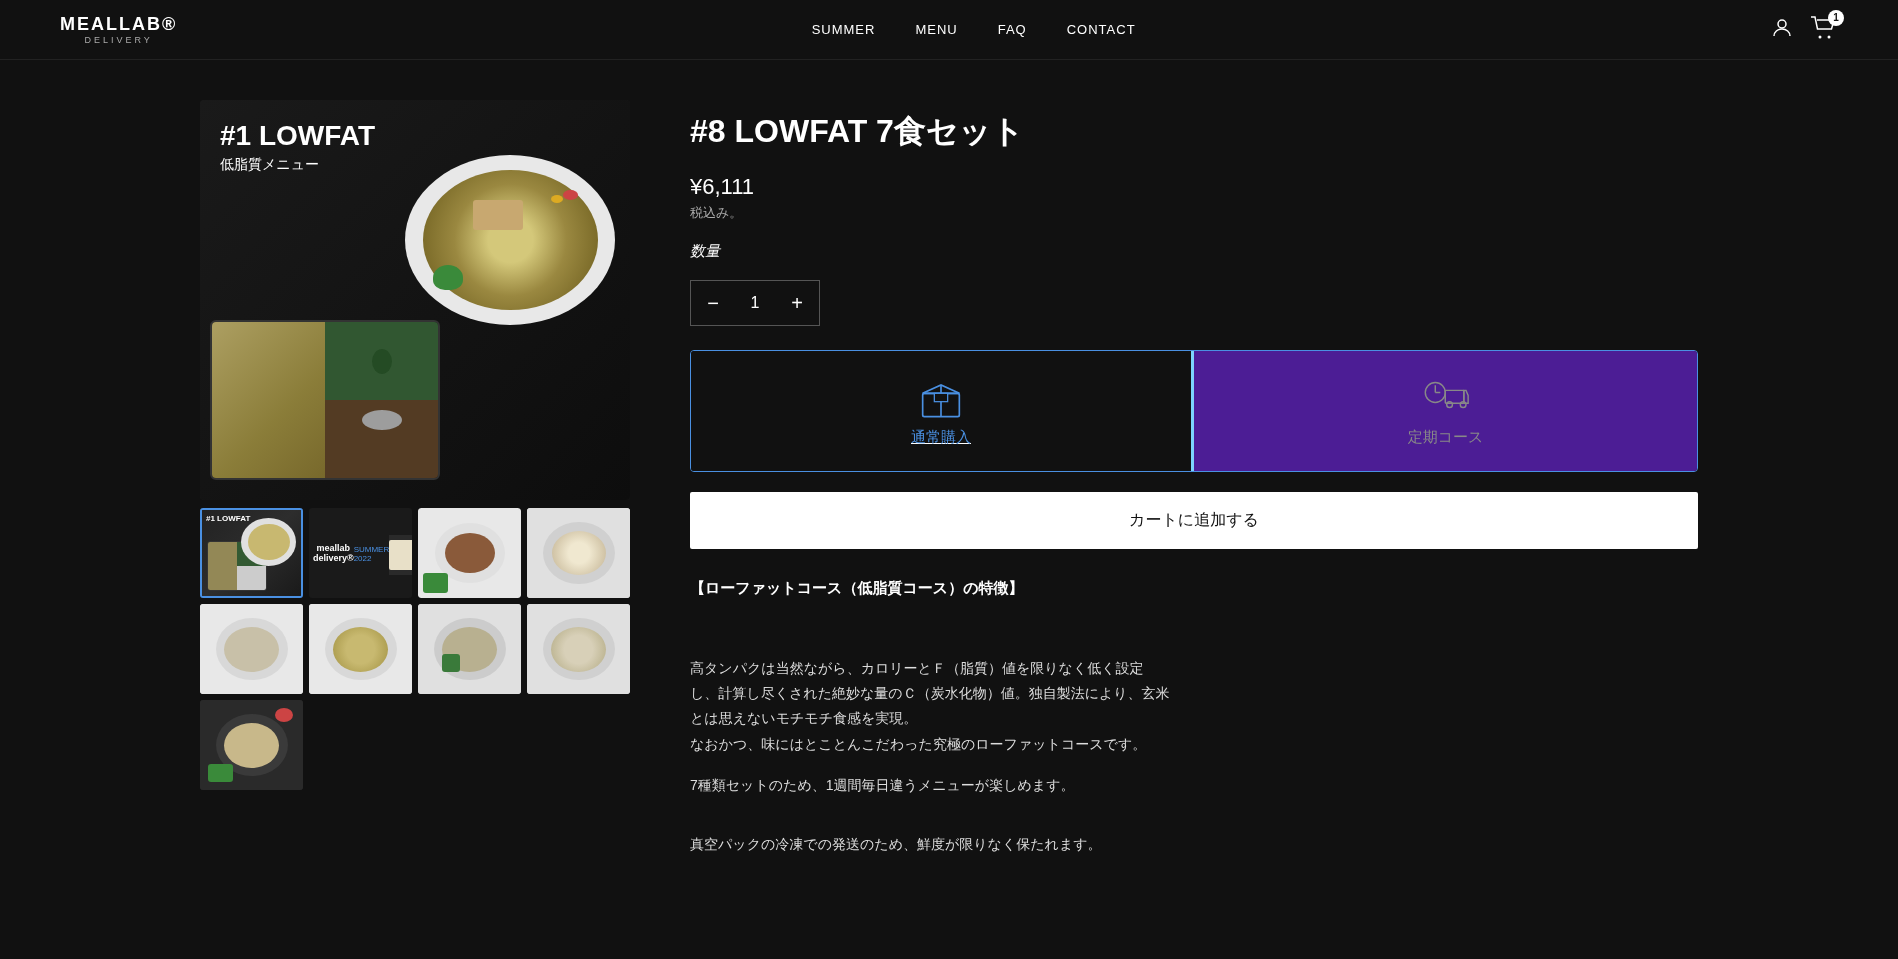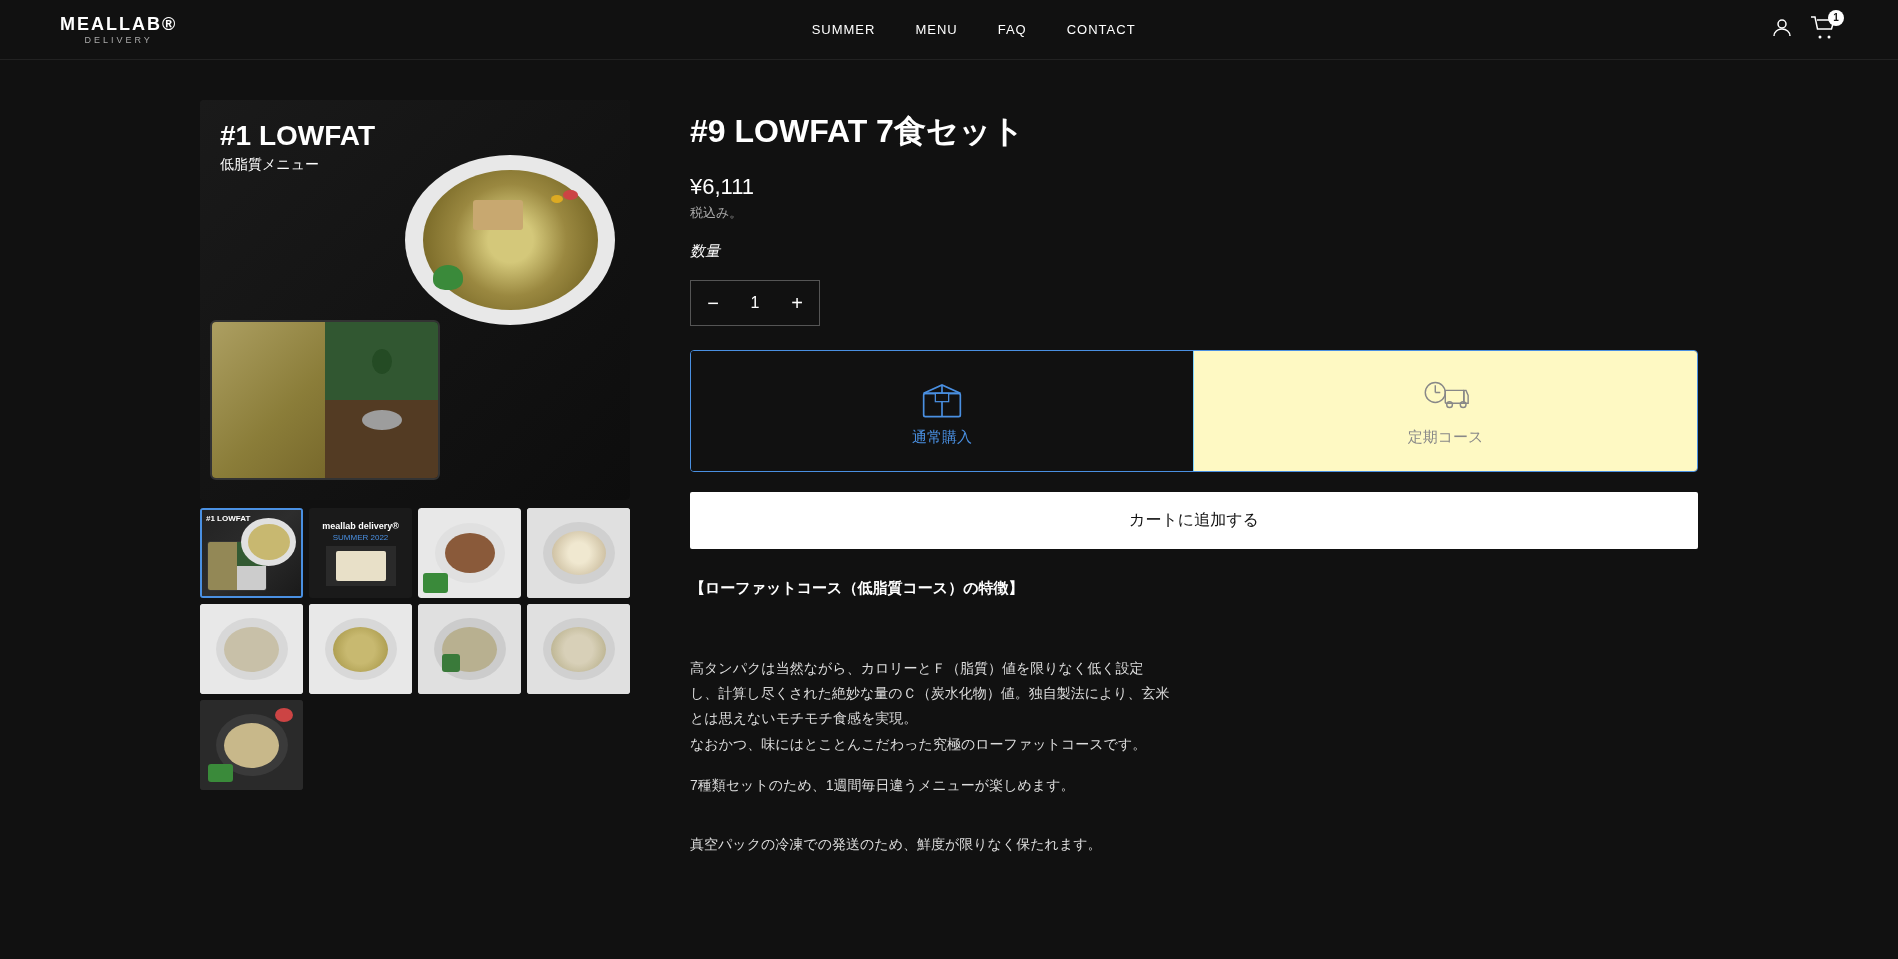--- a/index.html
+++ b/index.html
@@ -213,29 +213,30 @@
       gap: 0;
       border: 1.5px solid #4a90e2;
       border-radius: 4px;
       margin-bottom: 20px;
       overflow: hidden;
     }
     .purchase-option {
       padding: 24px 16px;
       text-align: center;
       cursor: pointer;
-      background: #fef9c3;
+      background: #4c1d95;
       border: none;
     }
     .purchase-option.active {
       background: #111111;
       border: none;
     }
     .purchase-option:first-child {
-      border-right: 1px solid #7dd3fc;
+      border-right: 3px solid #7dd3fc;
+      text-decoration: underline;
     }
     .option-label {
       font-size: 15px;
     }
     .option-label.active {
       color: #4a90e2;
     }
     .option-label.inactive {
       color: #888888;
     }
@@ -379,21 +380,21 @@
               <div style="height:50%;background:#cccccc;"></div>
             </div>
           </div>
           <div style="position:absolute;top:8px;right:5px;width:55px;height:48px;background:#e0e0e0;border-radius:50%;display:flex;align-items:center;justify-content:center;">
             <div style="width:42px;height:36px;border-radius:50%;background:#c8b870;"></div>
           </div>
         </div>
       </div>
 
       <div class="thumbnail" style="background:#2a2a2a;">
-        <div style="width:100%;height:100%;background:#1a1a1a;display:flex;flex-direction:column;align-items:center;justify-content:center;padding:4px;">
+        <div style="width:100%;height:100%;background:#1a1a1a;display:flex;flex-direction:row;align-items:center;padding:4px;">
           <div style="font-size:9px;color:#ffffff;font-weight:bold;text-align:center;">meallab delivery®</div>
           <div style="font-size:8px;color:#4a90e2;margin-top:2px;">SUMMER 2022</div>
           <div style="width:70px;height:40px;background:#2a2a2a;margin-top:4px;display:flex;align-items:center;justify-content:center;">
             <div style="width:50px;height:30px;background:#e8e0c8;border-radius:2px;"></div>
           </div>
         </div>
       </div>
 
       <div class="thumbnail" style="background:#2a2a2a;">
         <div style="position:relative;width:100%;height:100%;background:#e8e8e8;border-radius:3px;display:flex;align-items:center;justify-content:center;">
@@ -457,21 +458,21 @@
       </div>
       <div style="width:100%;height:90px;"></div>
       <div style="width:100%;height:90px;"></div>
       <div style="width:100%;height:90px;"></div>
     </div>
 
   </div>
 
   <div class="product-details">
 
-    <h1 class="product-title">#9 LOWFAT 7食セット</h1>
+    <h1 class="product-title">#8 LOWFAT 7食セット</h1>
 
     <p class="product-price">¥6,111</p>
     <p class="price-note">税込み。</p>
 
     <p class="quantity-label">数量</p>
     <div class="quantity-control">
       <button class="qty-btn">−</button>
       <span class="qty-value">1</span>
       <button class="qty-btn">+</button>
     </div>

